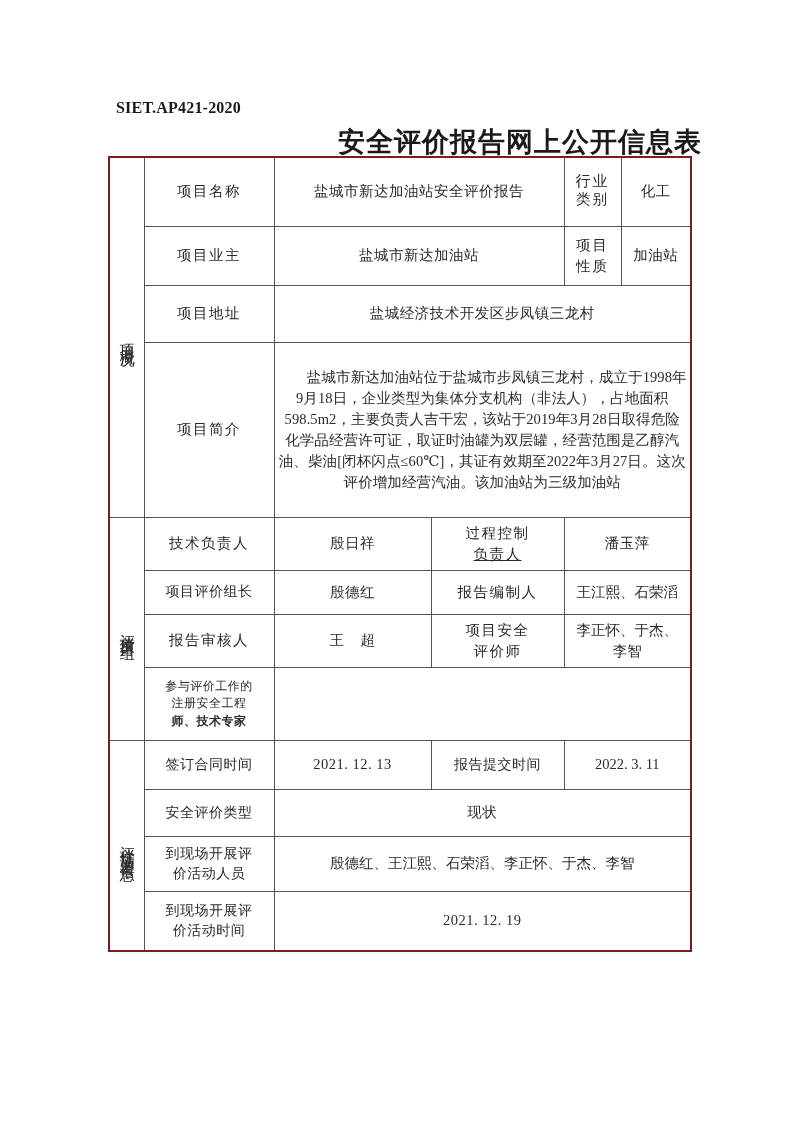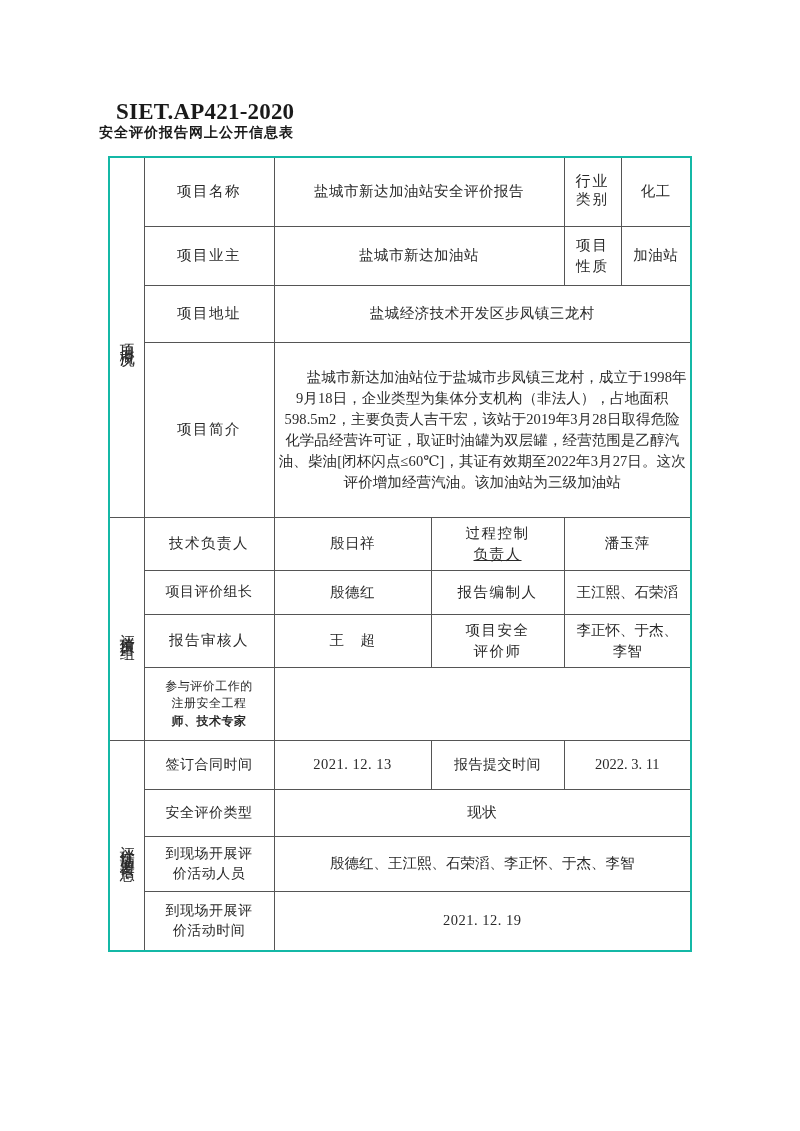--- a/index.html
+++ b/index.html
@@ -21,47 +21,47 @@
     left: 0;
     top: 0;
     width: 800px;
     height: 1131px;
   }
 
   .doc-code {
     position: absolute;
     left: 116px;
     top: 99px;
-    font-size: 23px;
+    font-size: 16px;
     font-weight: bold;
     letter-spacing: 0.2px;
     white-space: nowrap;
   }
 
   .doc-title {
     position: absolute;
-    left: 99px;
+    left: 120px;
     top: 124px;
     width: 582px;
-    text-align: left;
+    text-align: right;
     font-family: "DejaVu Sans", "Liberation Sans", sans-serif;
-    font-size: 14px;
+    font-size: 27px;
     font-weight: bold;
     letter-spacing: 1px;
     white-space: nowrap;
   }
 
   table.main {
     position: absolute;
     left: 108px;
     top: 156px;
     width: 582px;
     border-collapse: collapse;
     table-layout: fixed;
-    border: 2px solid #14b8a6;
+    border: 2px solid #7f1d1d;
   }
 
   table.main td {
     border: 1px solid #555555;
     text-align: center;
     vertical-align: middle;
     font-size: 14.5px;
     line-height: 1.45;
     padding: 2px 3px;
     color: #2a2a2a;

